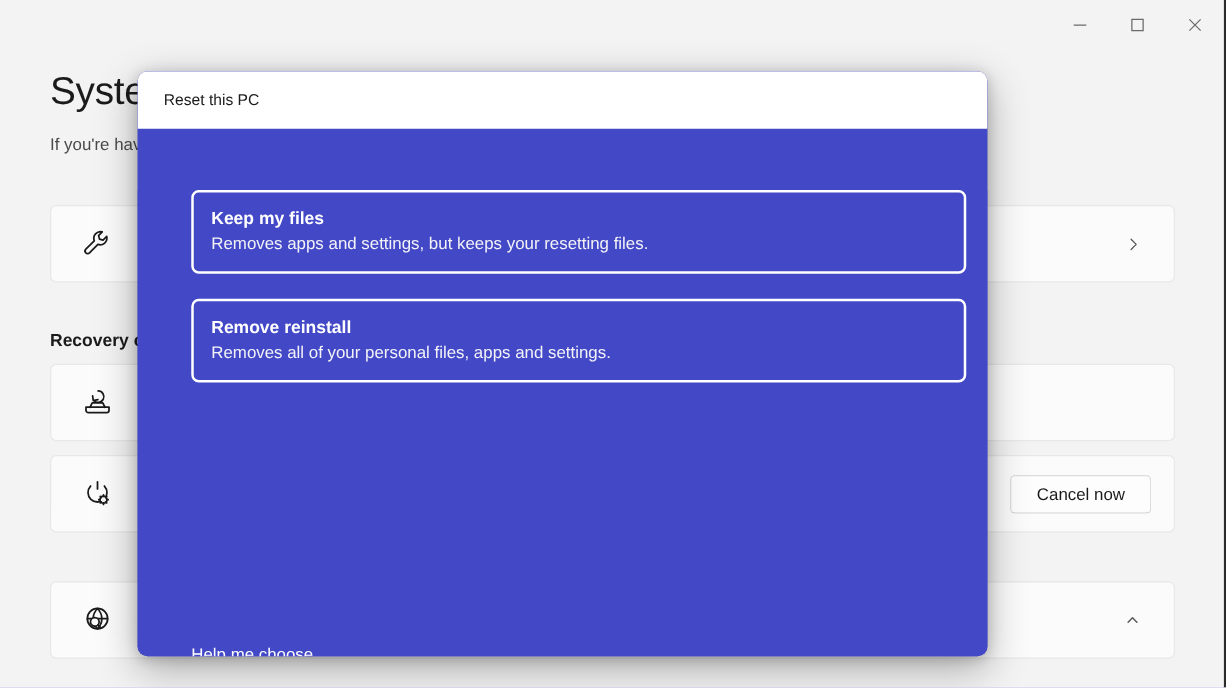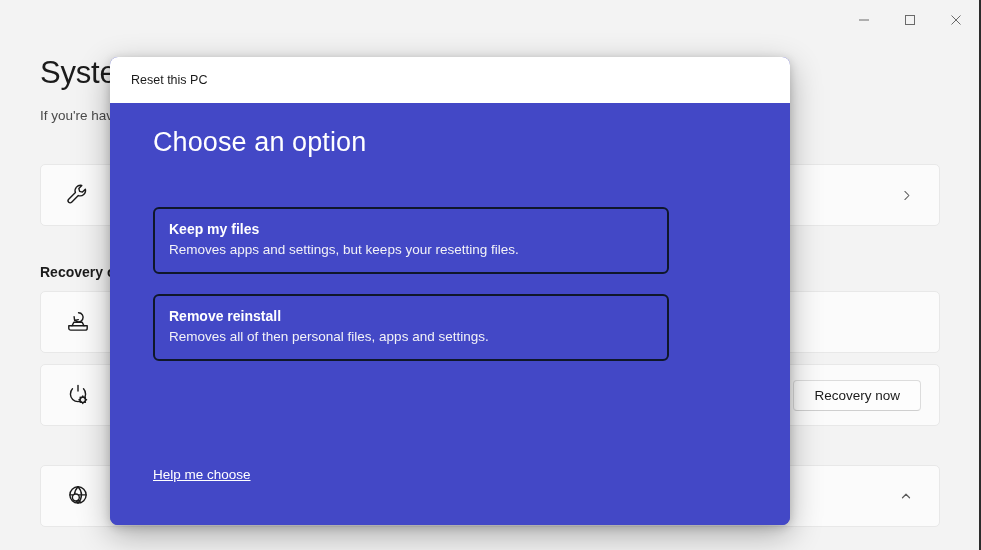--- a/index.html
+++ b/index.html
@@ -171,26 +171,26 @@
   }
   #dialog-heading {
     padding-top: 24px;
     font-size: 27px;
     color: #ffffff;
     font-weight: normal;
     letter-spacing: 0.1px;
   }
   .option-card {
     margin-top: 0;
-    border: 2px solid #0f172a;
+    border: 2px solid #ffffff;
     border-radius: 6px;
     background: transparent;
     padding: 10px 14px 12px 14px;
     box-sizing: border-box;
-    width: 516px;
+    width: 620px;
   }
   #option-keep-files { margin-top: 49px; }
   #option-remove-all { margin-top: 20px; }
   .option-title {
     font-size: 14px;
     font-weight: bold;
     color: #ffffff;
     line-height: 20px;
   }
   .option-desc {
@@ -303,21 +303,21 @@
           <path d="M17.1 6.3a7 7 0 1 1-10.2 0"></path>
           <circle cx="16.4" cy="16.4" r="2.6" fill="#f3f3f3"></circle>
           <path d="M16.4 12.9v1.1M16.4 18.8v1.1M12.9 16.4h1.1M18.8 16.4h1.1M14 14l.8.8M18 18l.8.8M18.8 14l-.8.8M14.8 18l-.8.8"></path>
         </svg>
       </div>
       <div class="card-text">
         <div class="card-title">Advanced startup</div>
         <div class="card-desc">Restart your device to change startup settings, including starting from a disc or USB drive</div>
       </div>
       <div class="card-action">
-        <button class="pill-btn">Recovery now</button>
+        <button class="pill-btn">Cancel now</button>
       </div>
     </div>
 
     <div class="settings-card" id="card-help">
       <div class="card-icon">
         <svg width="26" height="26" viewBox="0 0 24 24" fill="none" stroke="currentColor" stroke-width="1.3" stroke-linecap="round" stroke-linejoin="round">
           <circle cx="12" cy="11" r="7.5"></circle>
           <path d="M4.6 11h14.8"></path>
           <path d="M12 3.5c2.2 2.3 3.2 5 3.2 7.5s-1 5.2-3.2 7.5c-2.2-2.3-3.2-5-3.2-7.5s1-5.2 3.2-7.5z"></path>
           <circle cx="10" cy="13.4" r="3.2" fill="#fbfbfb"></circle>
@@ -340,30 +340,29 @@
 </div>
 
 <div id="reset-dialog">
 
   <div id="dialog-titlebar">
     <span id="dialog-title-text">Reset this PC</span>
   </div>
 
   <div id="dialog-body">
 
-    <div id="dialog-heading">Choose an option</div>
 
     <div class="option-card" id="option-keep-files">
       <div class="option-title">Keep my files</div>
       <div class="option-desc">Removes apps and settings, but keeps your resetting files.</div>
     </div>
 
     <div class="option-card" id="option-remove-all">
       <div class="option-title">Remove reinstall</div>
-      <div class="option-desc">Removes all of then personal files, apps and settings.</div>
+      <div class="option-desc">Removes all of your personal files, apps and settings.</div>
     </div>
 
     <div id="dialog-footer">
       <a id="help-link" href="#">Help me choose</a>
     </div>
 
   </div>
 </div>
 
 </body></html>

